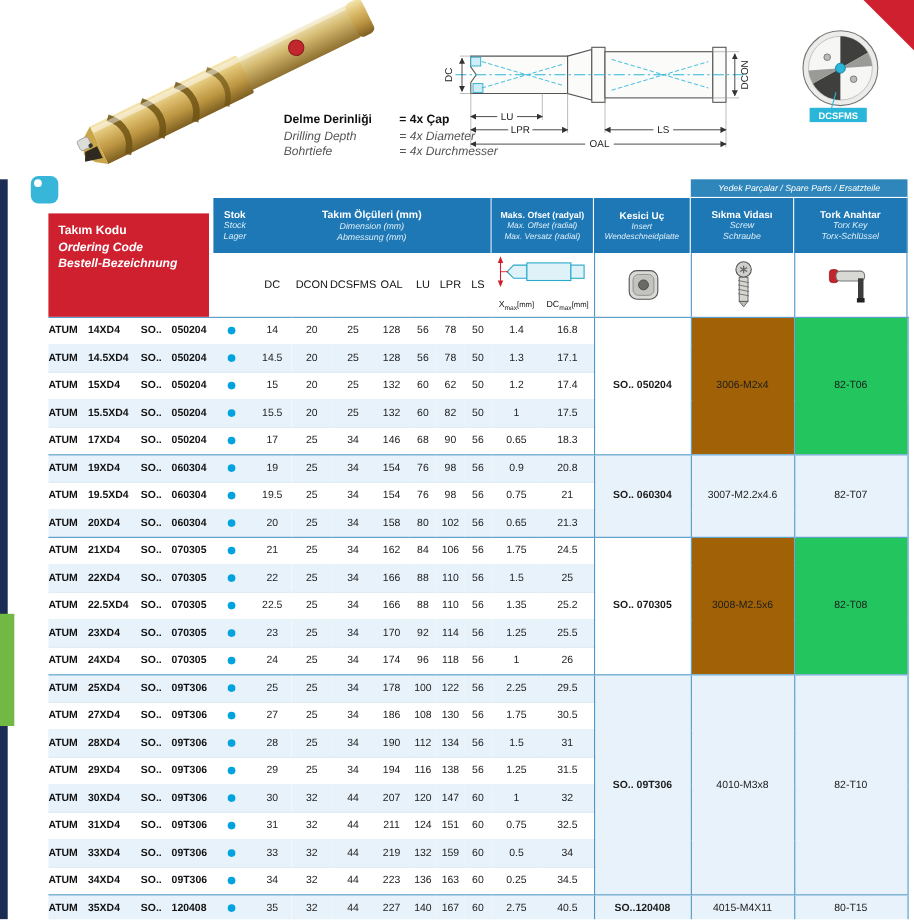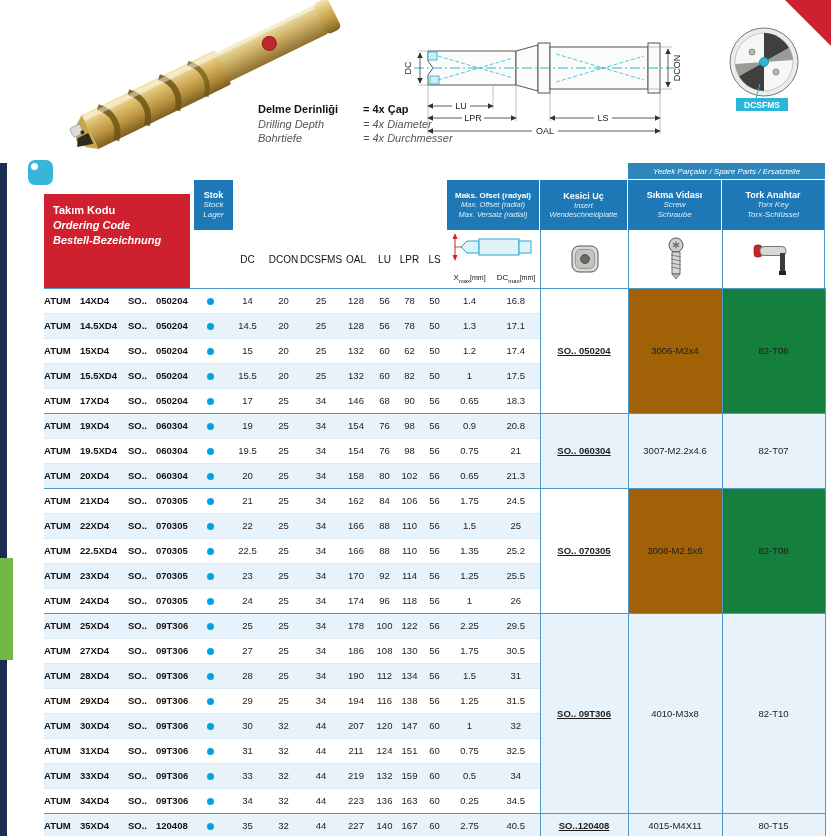--- a/index.html
+++ b/index.html
@@ -70,23 +70,23 @@
                 white-space:nowrap;overflow:hidden;border-top:1px solid #dcecf6;}
   table.data tr:first-child td{border-top:1px solid #4e97c6;}
   tr.group-start td{border-top:1px solid #4e97c6;}
   tr.alt td{background:#e8f2fa;}
   .code-cell{padding-left:4px;}
   .cp{display:inline-block;font-weight:700;color:#111;}
   .cp0{width:36px;} .cp1{width:48px;} .cp2{width:28px;}
   .stock-cell{text-align:center;}
   .dot{display:inline-block;width:7px;height:7px;border-radius:50%;background:#00a3df;vertical-align:middle;}
   .num{text-align:center;}
-  .insert-cell{font-weight:700;color:#111;text-align:center;background:#fff;border-left:1px solid #4e97c6;text-decoration:underline;}
+  .insert-cell{font-weight:700;color:#111;text-align:center;background:#fff;border-left:1px solid #4e97c6;}
   .screw-cell{text-align:center;background:#a16207;border-left:1px solid #4e97c6;}
-  .torx-cell{text-align:center;background:#15803d;border-left:1px solid #4e97c6;border-right:1px solid #4e97c6;}
+  .torx-cell{text-align:center;background:#22c55e;border-left:1px solid #4e97c6;border-right:1px solid #4e97c6;}
 </style>
 </head>
 <body>
 
 <div class="page">
 
   <div class="corner-triangle"></div>
   <div class="edge-navy"></div>
   <div class="edge-green"></div>
   <div class="bullet">
@@ -211,20 +211,25 @@
     <div class="thead">
 
       <div class="banner">Yedek Parçalar / Spare Parts / Ersatzteile</div>
 
       <div class="hcell stock-h">
         <div class="h1">Stok</div>
         <div class="h2">Stock</div>
         <div class="h2">Lager</div>
       </div>
 
+      <div class="hcell dims-h">
+        <div class="h1">Takım Ölçüleri (mm)</div>
+        <div class="h2">Dimension (mm)</div>
+        <div class="h2">Abmessung (mm)</div>
+      </div>
 
       <div class="hcell offset-h">
         <div class="h1">Maks. Ofset (radyal)</div>
         <div class="h2">Max. Offset (radial)</div>
         <div class="h2">Max. Versatz (radial)</div>
       </div>
 
       <div class="hcell screw-h">
         <div class="h1">Sıkma Vidası</div>
         <div class="h2">Screw</div>

